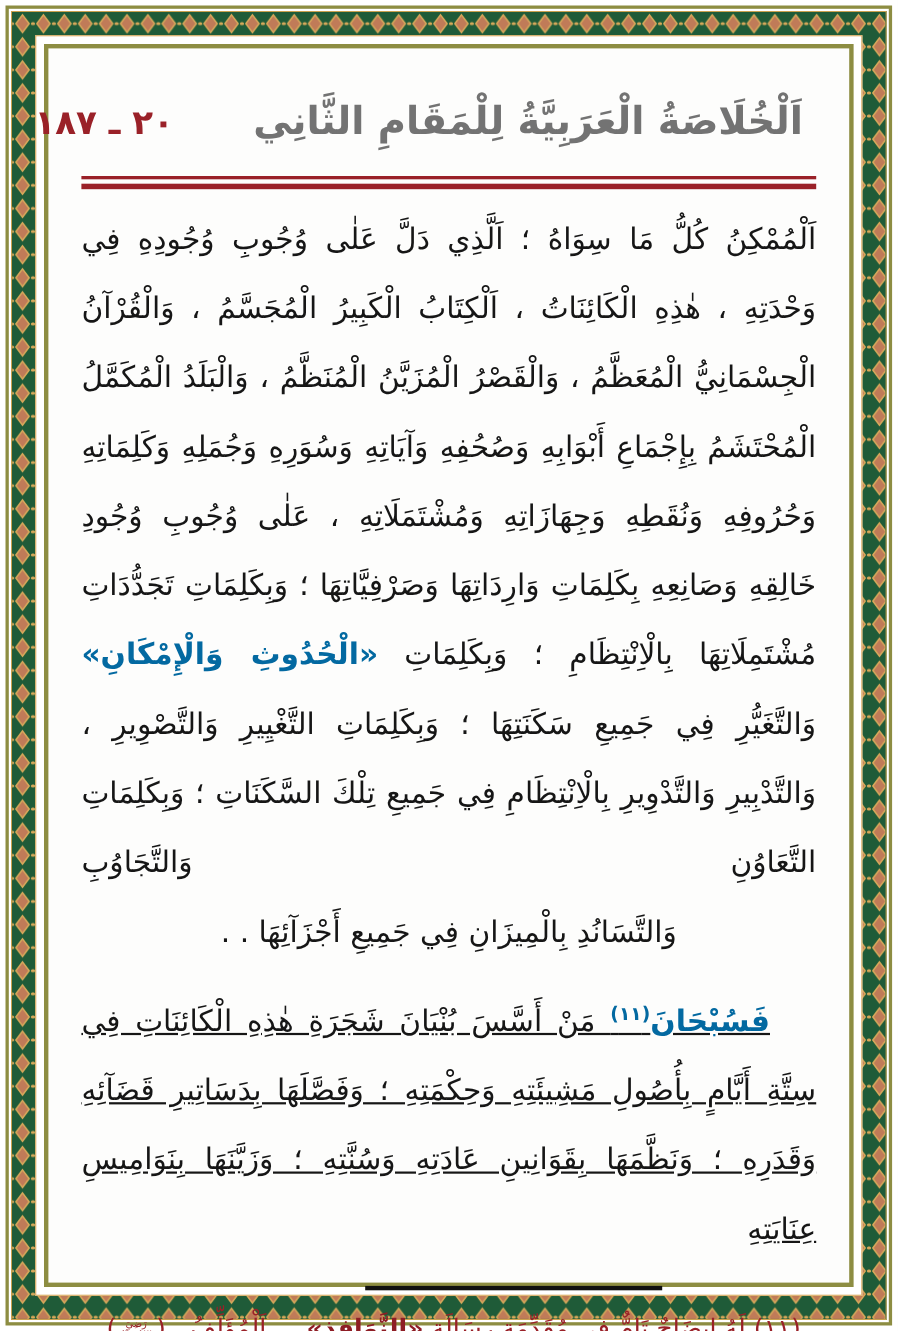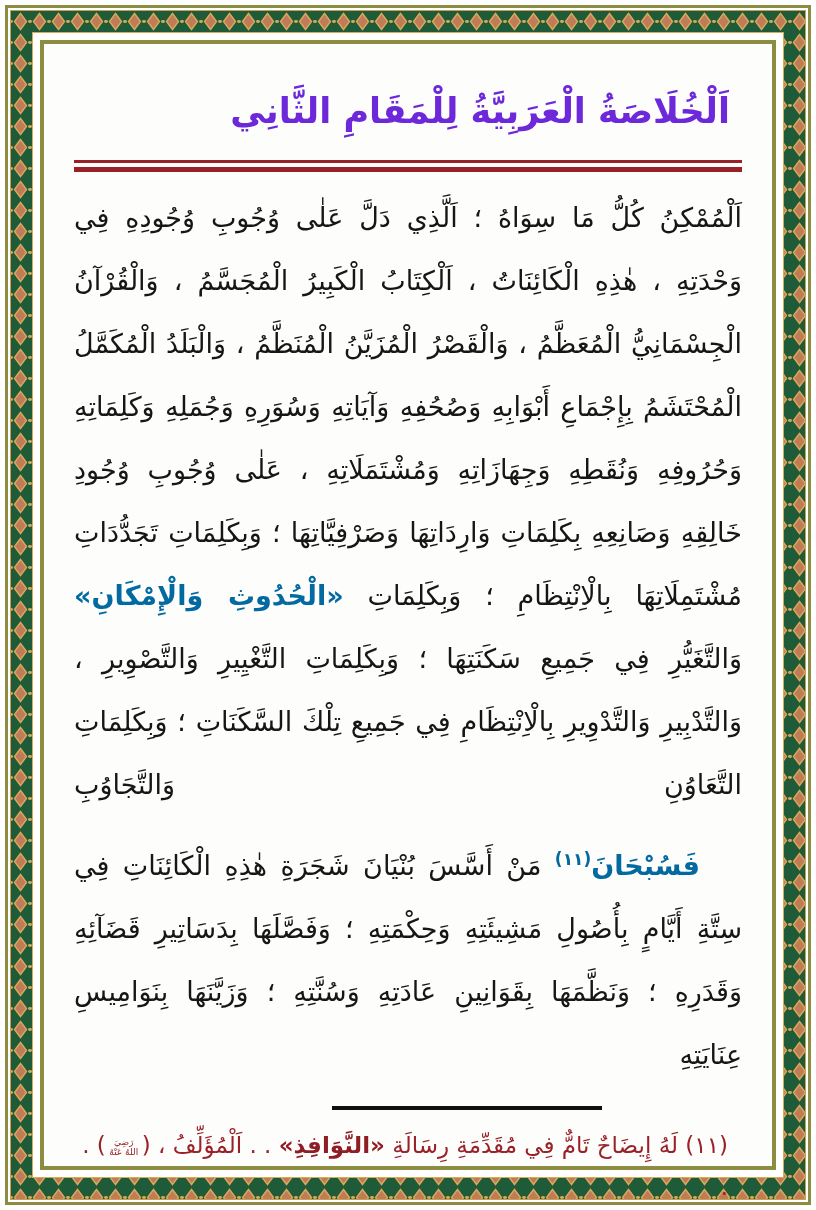--- a/index.html
+++ b/index.html
@@ -25,21 +25,21 @@
     color:#161616;
   }
   .header-row{
     display:flex;align-items:center;
     justify-content:flex-start;
     gap:72px;
     padding:14px 12px 0 0;
     min-height:64px;
   }
   .page-title{
-    font-size:35px;font-weight:bold;color:#6d28d9;
+    font-size:35px;font-weight:bold;color:#737373;
     line-height:1.35;white-space:nowrap;
   }
   .page-number{
     font-size:31px;font-weight:bold;color:#9a2128;
     letter-spacing:2px;white-space:nowrap;
   }
   .header-rule{margin:16px 0 6px 0;}
   .header-rule .rule-thin{height:3px;background:#9a2128;}
   .header-rule .rule-gap{height:4px;}
   .header-rule .rule-thick{height:5px;background:#9a2128;}
@@ -48,21 +48,21 @@
     line-height:63px;
     text-align:justify;
     text-align-last:justify;
     margin-top:14px;
     word-spacing:1px;
   }
   .para-end-centered{
     font-size:27px;line-height:63px;
     text-align:center;text-align-last:center;
   }
-  .para2{margin-top:18px;text-indent:42px;}
+  .para2{margin-top:18px;text-indent:42px;text-decoration:underline;}
   .red{color:#0369a1;font-weight:bold;}
   sup.note-ref{font-size:17px;vertical-align:super;line-height:0;}
   .footnote-separator{
     height:4px;background:#101010;
     width:270px;
     margin:20px 140px 0 auto;
   }
   .footnote{
     margin-top:14px;
     font-size:23px;line-height:42px;
@@ -96,31 +96,33 @@
           </pattern>
         </defs>
         <rect x="0" y="0" width="100%" height="100%" fill="url(#diam)"></rect>
       </svg>
       <div class="frame-inner-white">
         <div class="frame-olive-inner">
           <div class="content">
 
             <div class="header-row">
               <span class="page-title">اَلْخُلَاصَةُ الْعَرَبِيَّةُ لِلْمَقَامِ الثَّانِي</span>
+              <span class="page-number">٢٠ ـ ١٨٧</span>
             </div>
 
             <div class="header-rule">
               <div class="rule-thin"></div>
               <div class="rule-gap"></div>
               <div class="rule-thick"></div>
             </div>
 
             <div class="body-text">
               <span>اَلْمُمْكِنُ كُلُّ مَا سِوَاهُ ؛ اَلَّذِي دَلَّ عَلٰى وُجُوبِ وُجُودِهِ فِي وَحْدَتِهِ ، هٰذِهِ الْكَائِنَاتُ ، اَلْكِتَابُ الْكَبِيرُ الْمُجَسَّمُ ، وَالْقُرْآنُ الْجِسْمَانِيُّ الْمُعَظَّمُ ، وَالْقَصْرُ الْمُزَيَّنُ الْمُنَظَّمُ ، وَالْبَلَدُ الْمُكَمَّلُ الْمُحْتَشَمُ بِإِجْمَاعِ أَبْوَابِهِ وَصُحُفِهِ وَآيَاتِهِ وَسُوَرِهِ وَجُمَلِهِ وَكَلِمَاتِهِ وَحُرُوفِهِ وَنُقَطِهِ وَجِهَازَاتِهِ وَمُشْتَمَلَاتِهِ ، عَلٰى وُجُوبِ وُجُودِ خَالِقِهِ وَصَانِعِهِ بِكَلِمَاتِ وَارِدَاتِهَا وَصَرْفِيَّاتِهَا ؛ وَبِكَلِمَاتِ تَجَدُّدَاتِ مُشْتَمِلَاتِهَا بِالْاِنْتِظَامِ ؛ وَبِكَلِمَاتِ </span><span class="red">«الْحُدُوثِ وَالْإِمْكَانِ»</span><span> وَالتَّغَيُّرِ فِي جَمِيعِ سَكَنَتِهَا ؛ وَبِكَلِمَاتِ التَّغْيِيرِ وَالتَّصْوِيرِ ، وَالتَّدْبِيرِ وَالتَّدْوِيرِ بِالْاِنْتِظَامِ فِي جَمِيعِ تِلْكَ السَّكَنَاتِ ؛ وَبِكَلِمَاتِ التَّعَاوُنِ وَالتَّجَاوُبِ</span>
             </div>
+            <div class="para-end-centered">وَالتَّسَانُدِ بِالْمِيزَانِ فِي جَمِيعِ أَجْزَآئِهَا . .</div>
 
             <div class="body-text para2">
               <span class="red">فَسُبْحَانَ</span><sup class="note-ref red">(١١)</sup><span> مَنْ أَسَّسَ بُنْيَانَ شَجَرَةِ هٰذِهِ الْكَائِنَاتِ فِي سِتَّةِ أَيَّامٍ بِأُصُولِ مَشِيئَتِهِ وَحِكْمَتِهِ ؛ وَفَصَّلَهَا بِدَسَاتِيرِ قَضَآئِهِ وَقَدَرِهِ ؛ وَنَظَّمَهَا بِقَوَانِينِ عَادَتِهِ وَسُنَّتِهِ ؛ وَزَيَّنَهَا بِنَوَامِيسِ عِنَايَتِهِ</span>
             </div>
 
             <div class="footnote-separator"></div>
 
             <div class="footnote">
               <span>(١١)</span><span> لَهُ إِيضَاحٌ تَامٌّ فِي مُقَدِّمَةِ رِسَالَةِ </span><span class="book-name">«النَّوَافِذِ»</span><span> . . اَلْمُؤَلِّفُ ، (</span><span class="seal">رَضِيَ اللهُ عَنْهُ</span><span>) . .</span>
             </div>

